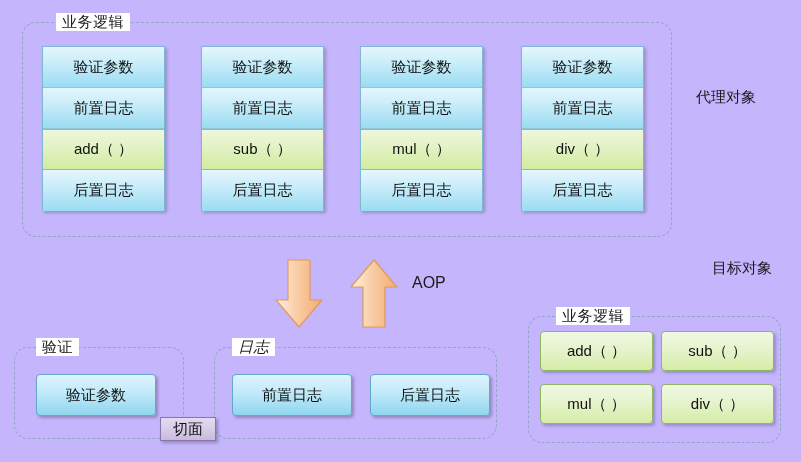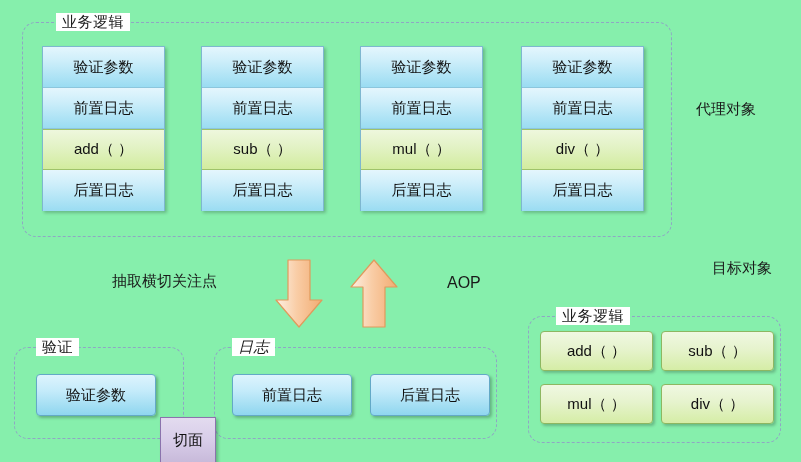--- a/index.html
+++ b/index.html
@@ -9,21 +9,21 @@
     background: #ffffff;
   }
   body {
     font-family: "Liberation Sans", "DejaVu Sans", sans-serif;
     color: #1a1a1a;
   }
   #canvas {
     position: relative;
     width: 801px;
     height: 462px;
-    background: #86efac;
+    background: #c4b5fd;
     overflow: hidden;
   }
 
   
   .group {
     position: absolute;
     box-sizing: border-box;
     border: 1px dashed #8fa6c4;
     border-radius: 14px;
     background: transparent;
@@ -129,21 +129,21 @@
   .arrow { position: absolute; }
 </style>
 </head>
 <body>
 
 <div id="canvas">
 
   <div class="group" style="left:22px; top:22px; width:650px; height:215px;"></div>
   <div class="group-label" style="left:56px; top:13px;">业务逻辑</div>
 
-  <div class="label" style="left:696px; top:100px;">代理对象</div>
+  <div class="label" style="left:696px; top:88px;">代理对象</div>
 
   <div class="stack" style="left:42px; top:46px; width:123px; height:165px;">
     <div class="cell cell-blue">验证参数</div>
     <div class="cell cell-blue">前置日志</div>
     <div class="cell cell-green">add（ ）</div>
     <div class="cell cell-blue cell-last">后置日志</div>
   </div>
 
   <div class="stack" style="left:201px; top:46px; width:123px; height:165px;">
     <div class="cell cell-blue">验证参数</div>
@@ -159,21 +159,20 @@
     <div class="cell cell-blue cell-last">后置日志</div>
   </div>
 
   <div class="stack" style="left:521px; top:46px; width:123px; height:165px;">
     <div class="cell cell-blue">验证参数</div>
     <div class="cell cell-blue">前置日志</div>
     <div class="cell cell-green">div（ ）</div>
     <div class="cell cell-blue cell-last">后置日志</div>
   </div>
 
-  <div class="label" style="left:112px; top:272px;">抽取横切关注点</div>
 
   <div class="arrow" style="left:273px; top:258px; width:52px; height:72px;">
     <svg width="52" height="72" viewBox="0 0 52 72" xmlns="http://www.w3.org/2000/svg">
       <defs>
         <linearGradient id="gDown" x1="0" y1="0" x2="1" y2="0">
           <stop offset="0%" stop-color="#fdf0e4"></stop>
           <stop offset="45%" stop-color="#f9cda6"></stop>
           <stop offset="100%" stop-color="#f2ac72"></stop>
         </linearGradient>
       </defs>
@@ -187,34 +186,34 @@
         <linearGradient id="gUp" x1="0" y1="0" x2="1" y2="0">
           <stop offset="0%" stop-color="#fdf0e4"></stop>
           <stop offset="45%" stop-color="#f9cda6"></stop>
           <stop offset="100%" stop-color="#f2ac72"></stop>
         </linearGradient>
       </defs>
       <path d="M26,2 L49,29 L37,29 L37,69 L15,69 L15,29 L3,29 Z" fill="url(#gUp)" stroke="#e09a5c" stroke-width="1.2" stroke-linejoin="round"></path>
     </svg>
   </div>
 
-  <div class="label label-latin" style="left:412px; top:274px;margin-left:35px;">AOP</div>
+  <div class="label label-latin" style="left:412px; top:274px;">AOP</div>
 
   <div class="group" style="left:14px; top:347px; width:170px; height:92px;"></div>
   <div class="group-label" style="left:36px; top:338px;">验证</div>
 
   <div class="bluebox" style="left:36px; top:374px; width:120px; height:42px;">验证参数</div>
 
   <div class="group" style="left:214px; top:347px; width:283px; height:92px;"></div>
   <div class="group-label" style="left:232px; top:338px;font-style:italic;">日志</div>
 
   <div class="bluebox" style="left:232px; top:374px; width:120px; height:42px;">前置日志</div>
   <div class="bluebox" style="left:370px; top:374px; width:120px; height:42px;">后置日志</div>
 
-  <div class="aspect-tag" style="left:160px; top:417px; width:56px; height:46px;">切面</div>
+  <div class="aspect-tag" style="left:160px; top:417px; width:56px; height:24px;">切面</div>
 
   <div class="label" style="left:712px; top:259px;">目标对象</div>
 
   <div class="group" style="left:528px; top:316px; width:253px; height:127px;"></div>
   <div class="group-label" style="left:556px; top:307px;">业务逻辑</div>
 
   <div class="greenbox" style="left:540px; top:331px; width:113px; height:40px;">add（ ）</div>
   <div class="greenbox" style="left:661px; top:331px; width:113px; height:40px;">sub（ ）</div>
   <div class="greenbox" style="left:540px; top:384px; width:113px; height:40px;">mul（ ）</div>
   <div class="greenbox" style="left:661px; top:384px; width:113px; height:40px;">div（ ）</div>

